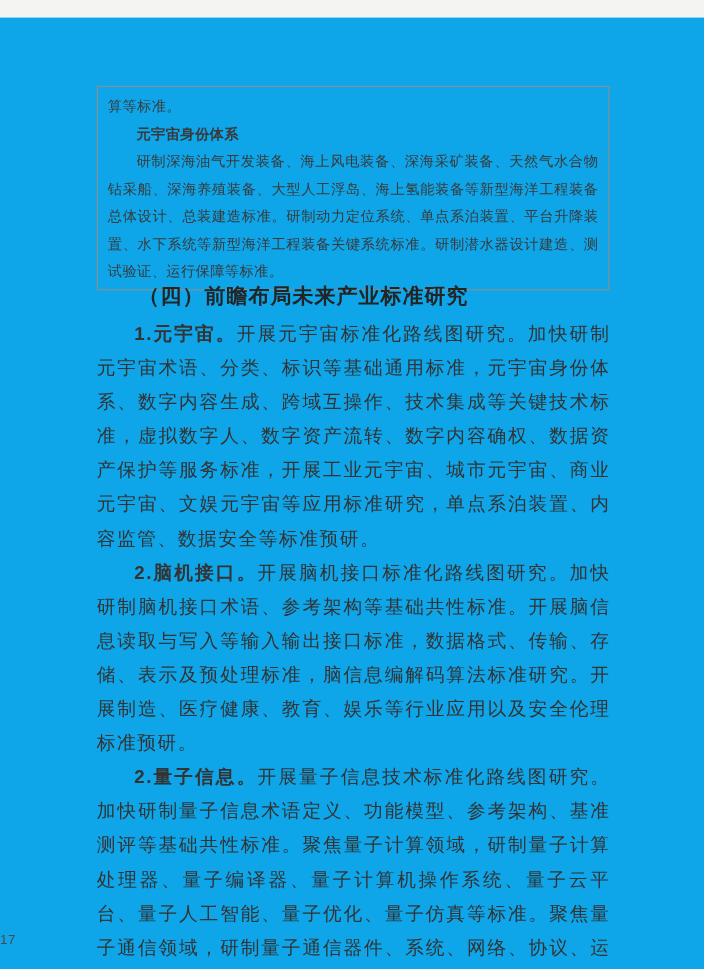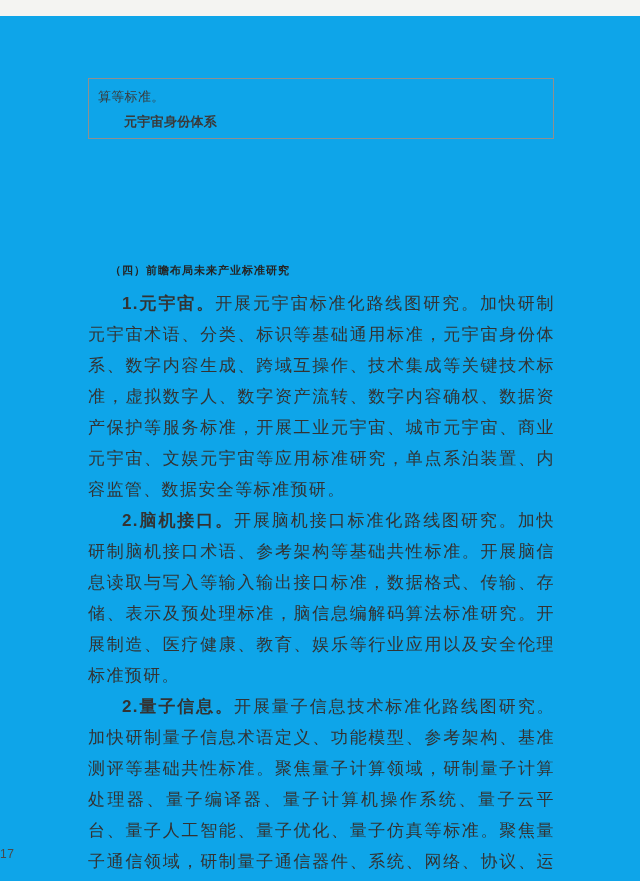--- a/index.html
+++ b/index.html
@@ -40,21 +40,21 @@
     text-align: justify;
   }
   .flow {
     position: absolute;
     left: 88px;
     top: 238px;
     width: 467px;
   }
   .section-heading {
     margin: 0 0 2px 0;
-    font-size: 11px;
+    font-size: 19px;
     line-height: 32px;
     font-weight: bold;
     text-indent: 2em;
     letter-spacing: 1px;
     color: #242424;
   }
   .para {
     margin: 0;
     font-size: 17px;
     line-height: 31px;
@@ -76,20 +76,21 @@
   }
 </style>
 </head>
 <body>
 
 <div class="page">
 
   <div class="excerpt-box">
     <p class="box-cont">算等标准。</p>
     <p class="box-heading">元宇宙身份体系</p>
+    <p class="box-body">研制深海油气开发装备、海上风电装备、深海采矿装备、天然气水合物钻采船、深海养殖装备、大型人工浮岛、海上氢能装备等新型海洋工程装备总体设计、总装建造标准。研制动力定位系统、单点系泊装置、平台升降装置、水下系统等新型海洋工程装备关键系统标准。研制潜水器设计建造、测试验证、运行保障等标准。</p>
   </div>
 
   <div class="flow">
     <h2 class="section-heading">（四）前瞻布局未来产业标准研究</h2>
 
     <p class="para"><span class="lead">1.元宇宙。</span><span>开展元宇宙标准化路线图研究。加快研制元宇宙术语、分类、标识等基础通用标准，元宇宙身份体系、数字内容生成、跨域互操作、技术集成等关键技术标准，虚拟数字人、数字资产流转、数字内容确权、数据资产保护等服务标准，开展工业元宇宙、城市元宇宙、商业元宇宙、文娱元宇宙等应用标准研究，单点系泊装置、内容监管、数据安全等标准预研。</span></p>
 
     <p class="para"><span class="lead">2.脑机接口。</span><span>开展脑机接口标准化路线图研究。加快研制脑机接口术语、参考架构等基础共性标准。开展脑信息读取与写入等输入输出接口标准，数据格式、传输、存储、表示及预处理标准，脑信息编解码算法标准研究。开展制造、医疗健康、教育、娱乐等行业应用以及安全伦理标准预研。</span></p>
 
     <p class="para"><span class="lead">2.量子信息。</span><span>开展量子信息技术标准化路线图研究。加快研制量子信息术语定义、功能模型、参考架构、基准测评等基础共性标准。聚焦量子计算领域，研制量子计算处理器、量子编译器、量子计算机操作系统、量子云平台、量子人工智能、量子优化、量子仿真等标准。聚焦量子通信领域，研制量子通信器件、系统、网络、协议、运维、服务、测试等</span></p>

